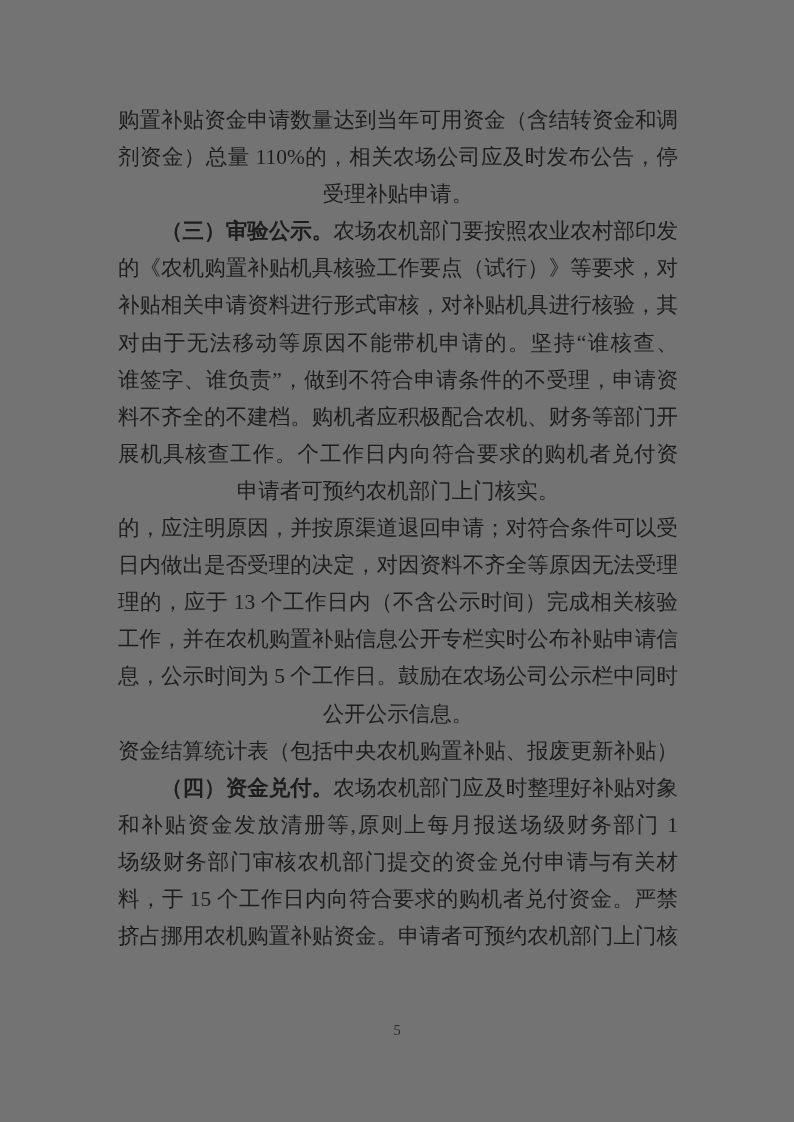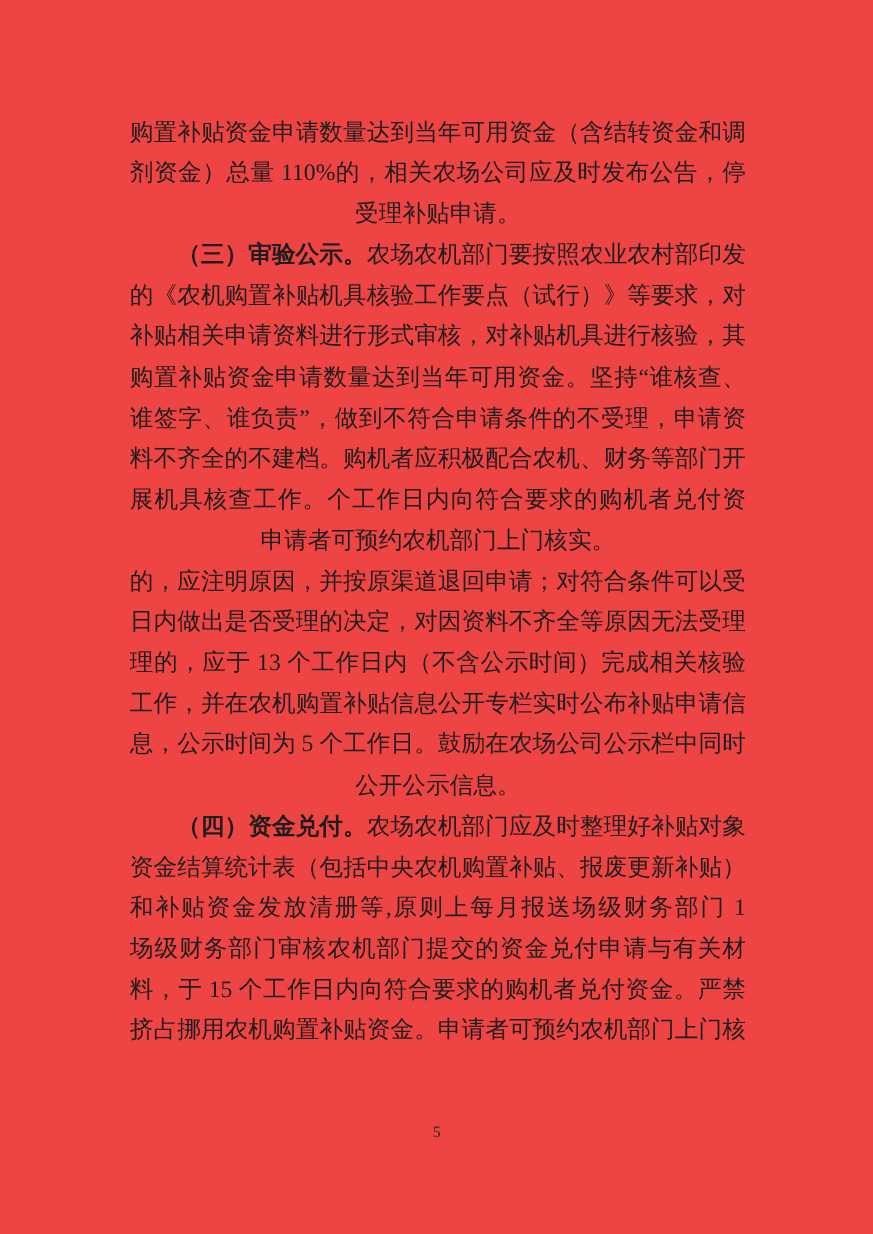--- a/index.html
+++ b/index.html
@@ -4,21 +4,21 @@
 <style>
   html, body {
     margin: 0;
     padding: 0;
     background: #ffffff;
   }
   .page {
     position: relative;
     width: 794px;
     height: 1122px;
-    background: #ef4444;
+    background: #737373;
     overflow: hidden;
     font-family: "Liberation Serif", "DejaVu Serif", serif;
   }
   .doc-body {
     position: absolute;
     left: 118px;
     top: 102px;
     width: 560px;
   }
   .text-line {
@@ -58,33 +58,33 @@
 <body>
 
 <div class="page">
   <div class="doc-body">
       <div class="text-line justify"><span class="seg-normal">购置补贴资金申请数量达到当年可用资金（含结转资金和调</span></div>
       <div class="text-line justify"><span class="seg-normal">剂资金）总量 110%的，相关农场公司应及时发布公告，停止</span></div>
       <div class="text-line"><span class="seg-normal">受理补贴申请。</span></div>
       <div class="text-line justify indent"><span class="seg-bold">（三）审验公示。</span><span class="seg-normal">农场农机部门要按照农业农村部印发</span></div>
       <div class="text-line justify"><span class="seg-normal">的《农机购置补贴机具核验工作要点（试行）》等要求，对</span></div>
       <div class="text-line justify"><span class="seg-normal">补贴相关申请资料进行形式审核，对补贴机具进行核验，其</span></div>
-      <div class="text-line justify"><span class="seg-normal">购置补贴资金申请数量达到当年可用资金。坚持“谁核查、</span></div>
+      <div class="text-line justify"><span class="seg-normal">对由于无法移动等原因不能带机申请的。坚持“谁核查、</span></div>
       <div class="text-line justify"><span class="seg-normal">谁签字、谁负责”，做到不符合申请条件的不受理，申请资</span></div>
       <div class="text-line justify"><span class="seg-normal">料不齐全的不建档。购机者应积极配合农机、财务等部门开</span></div>
       <div class="text-line justify"><span class="seg-normal">展机具核查工作。个工作日内向符合要求的购机者兑付资金，</span></div>
       <div class="text-line"><span class="seg-normal">申请者可预约农机部门上门核实。</span></div>
       <div class="text-line justify"><span class="seg-normal">的，应注明原因，并按原渠道退回申请；对符合条件可以受</span></div>
       <div class="text-line justify"><span class="seg-normal">日内做出是否受理的决定，对因资料不齐全等原因无法受理</span></div>
       <div class="text-line justify"><span class="seg-normal">理的，应于 13 个工作日内（不含公示时间）完成相关核验</span></div>
       <div class="text-line justify"><span class="seg-normal">工作，并在农机购置补贴信息公开专栏实时公布补贴申请信</span></div>
       <div class="text-line justify"><span class="seg-normal">息，公示时间为 5 个工作日。鼓励在农场公司公示栏中同时</span></div>
       <div class="text-line"><span class="seg-normal">公开公示信息。</span></div>
+      <div class="text-line justify"><span class="seg-normal">资金结算统计表（包括中央农机购置补贴、报废更新补贴）</span></div>
       <div class="text-line justify indent"><span class="seg-bold">（四）资金兑付。</span><span class="seg-normal">农场农机部门应及时整理好补贴对象</span></div>
-      <div class="text-line justify"><span class="seg-normal">资金结算统计表（包括中央农机购置补贴、报废更新补贴）</span></div>
       <div class="text-line justify"><span class="seg-normal">和补贴资金发放清册等,原则上每月报送场级财务部门 1 次。</span></div>
       <div class="text-line justify"><span class="seg-normal">场级财务部门审核农机部门提交的资金兑付申请与有关材</span></div>
       <div class="text-line justify"><span class="seg-normal">料，于 15 个工作日内向符合要求的购机者兑付资金。严禁</span></div>
       <div class="text-line justify"><span class="seg-normal">挤占挪用农机购置补贴资金。申请者可预约农机部门上门核实</span></div>
     </div>
   <div class="page-footer">
     <span class="page-number">5</span>
   </div>
 </div>
 

